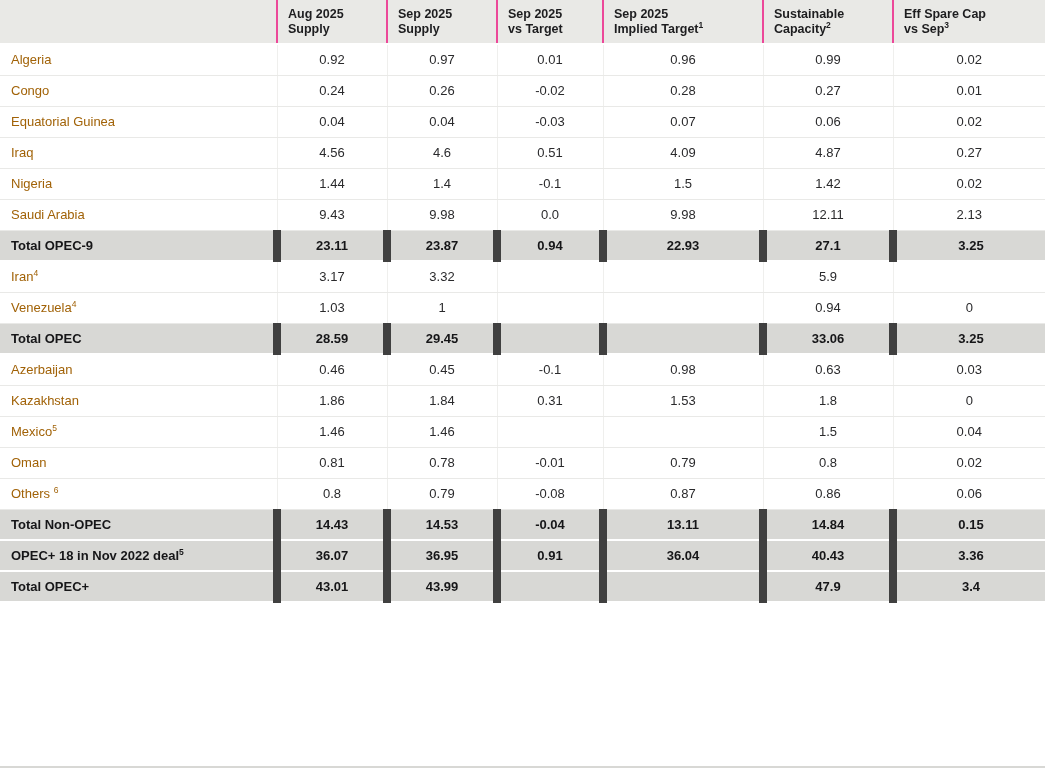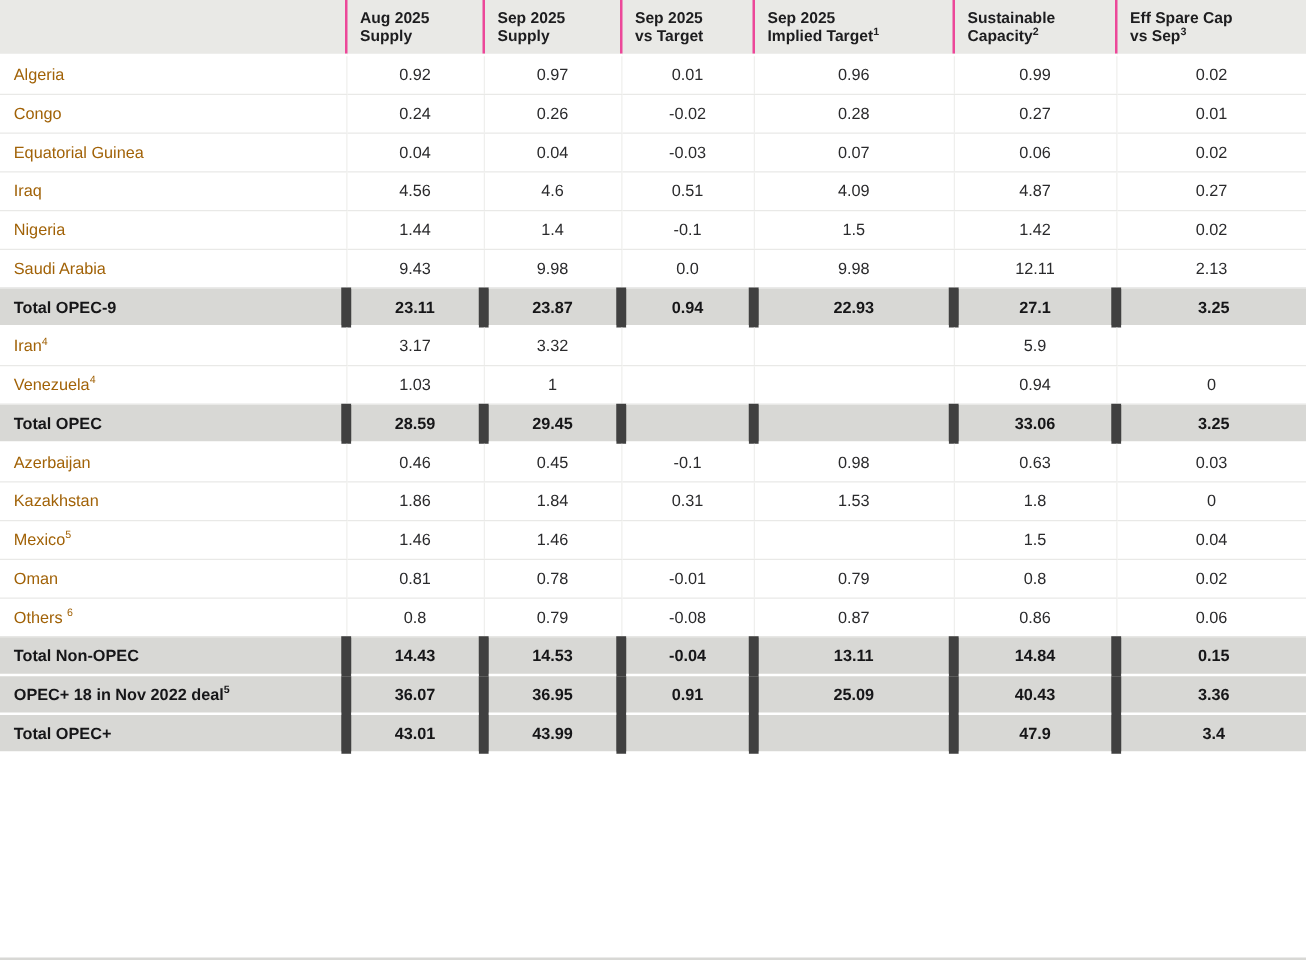--- a/index.html
+++ b/index.html
@@ -255,21 +255,21 @@
         <td class="value-cell">-0.04</td>
         <td class="value-cell">13.11</td>
         <td class="value-cell">14.84</td>
         <td class="value-cell">0.15</td>
       </tr>
       <tr class="total-row">
         <td class="name-cell"><span>OPEC+ 18 in Nov 2022 deal</span><sup>5</sup></td>
         <td class="value-cell">36.07</td>
         <td class="value-cell">36.95</td>
         <td class="value-cell">0.91</td>
-        <td class="value-cell">25.09</td>
+        <td class="value-cell">36.04</td>
         <td class="value-cell">40.43</td>
         <td class="value-cell">3.36</td>
       </tr>
       <tr class="total-row">
         <td class="name-cell"><span>Total OPEC+</span></td>
         <td class="value-cell">43.01</td>
         <td class="value-cell">43.99</td>
         <td class="value-cell"></td>
         <td class="value-cell"></td>
         <td class="value-cell">47.9</td>

